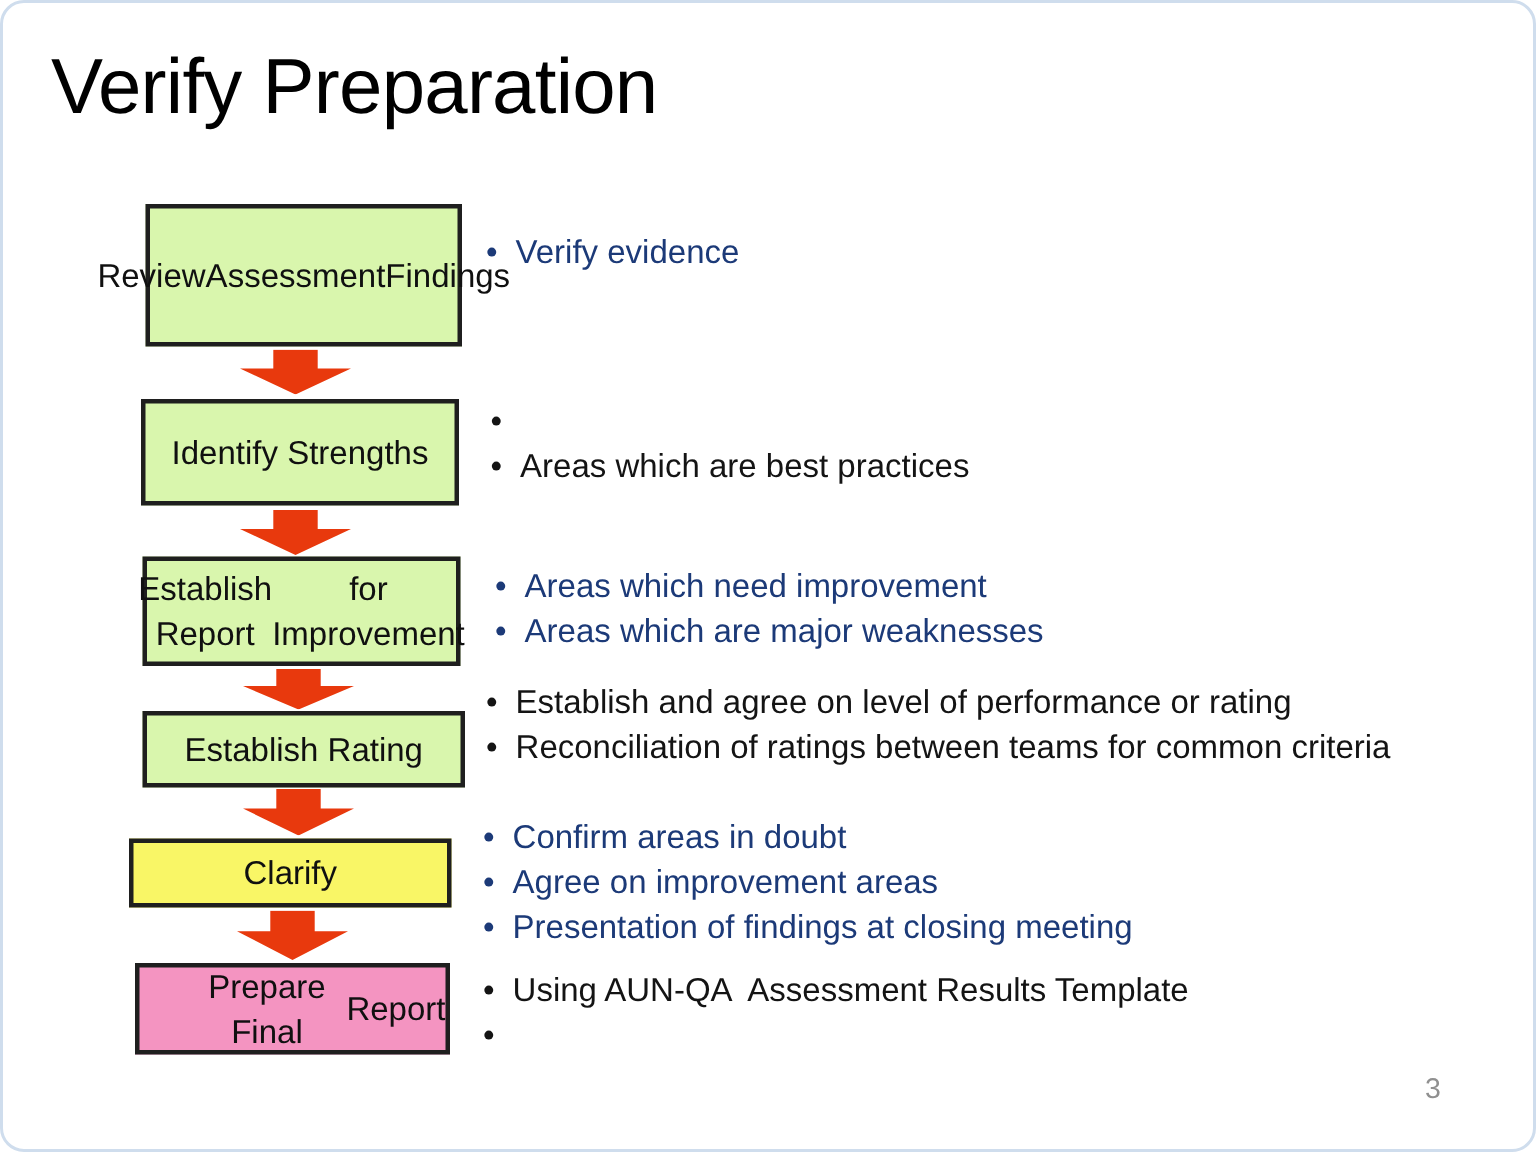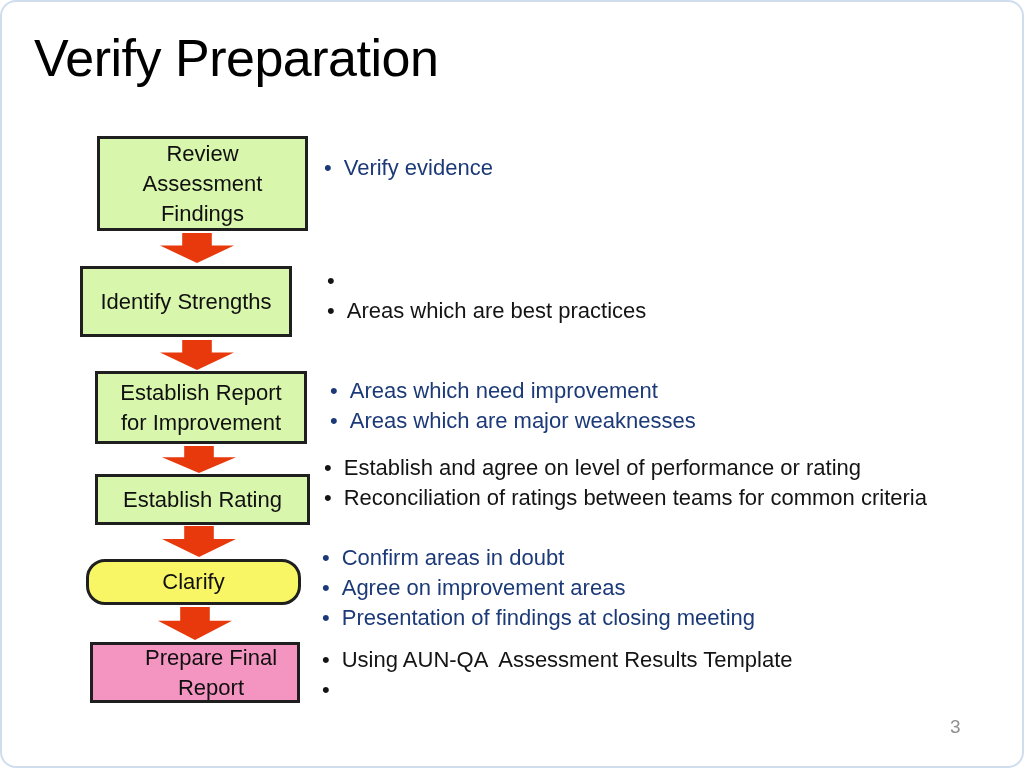--- a/index.html
+++ b/index.html
@@ -7,31 +7,31 @@
     position:relative;width:1024px;height:768px;box-sizing:border-box;
     background:#ffffff;border:2px solid #cfdded;border-radius:16px;overflow:hidden;
     font-family:"Liberation Sans",sans-serif;
   }
   .title{
     position:absolute;left:32px;top:26px;font-size:52px;font-weight:500;
     color:#000;letter-spacing:-0.5px;white-space:nowrap;
   }
   .box{
     position:absolute;box-sizing:border-box;border:3px solid #1f1f1f;
-    display:flex;flex-direction:column;align-items:center;justify-content:center;
-    text-align:left;color:#101010;font-size:22px;line-height:30px;
+    display:flex;flex-direction:row;align-items:center;justify-content:center;
+    text-align:center;color:#101010;font-size:22px;line-height:30px;
   }
   .fill-green{background:#d9f6ad;}
   .fill-yellow{background:#f9f666;}
   .fill-pink{background:#f494c1;padding-left:32px;}
   .box-review{left:95px;top:134px;width:211px;height:95px;}
-  .box-strengths{left:78px;top:264px;width:212px;height:71px;}
+  .box-strengths{left:92px;top:264px;width:212px;height:71px;}
   .box-areas{left:93px;top:369px;width:212px;height:73px;}
   .box-rating{left:93px;top:472px;width:215px;height:51px;}
-  .box-clarify{left:84px;top:557px;width:215px;height:46px;border-radius:19px;}
+  .box-clarify{left:84px;top:557px;width:215px;height:46px;}
   .box-final{left:88px;top:640px;width:210px;height:61px;}
   .arrow{
     position:absolute;width:74px;background:#e8390d;
     clip-path:polygon(30% 0,70% 0,70% 42%,100% 42%,50% 100%,0 42%,30% 42%);
   }
   .arrow-1{left:158px;top:231px;height:30px;}
   .arrow-2{left:158px;top:338px;height:30px;}
   .arrow-3{left:160px;top:444px;height:27px;}
   .arrow-4{left:160px;top:524px;height:31px;}
   .arrow-5{left:156px;top:605px;height:33px;}

